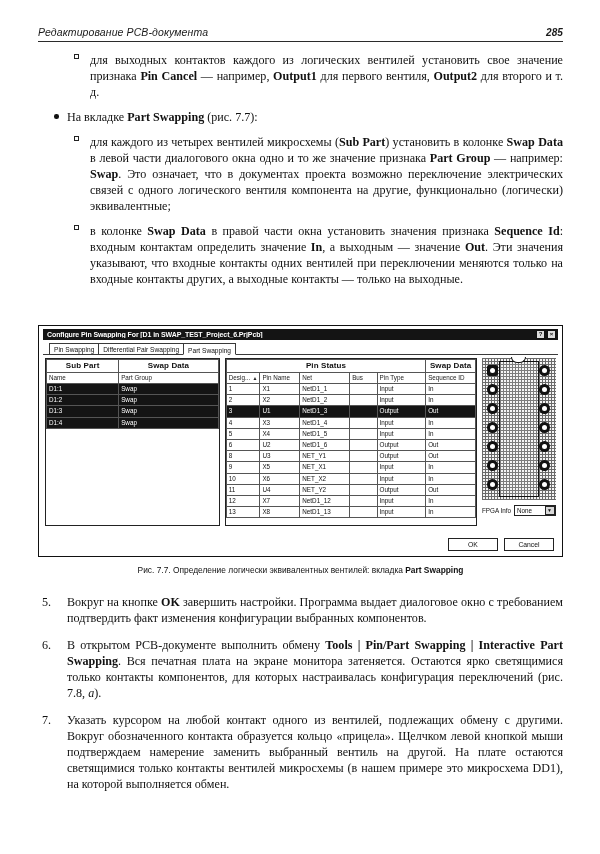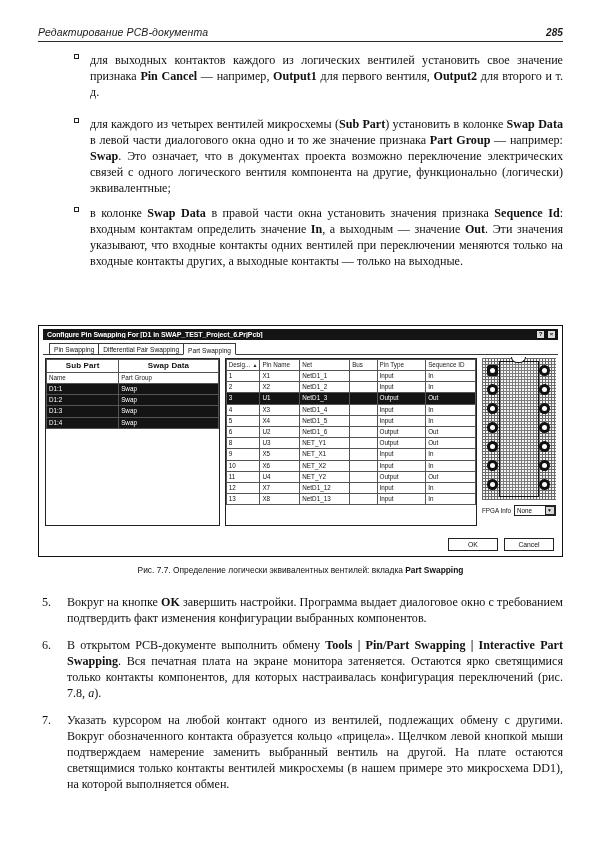--- a/index.html
+++ b/index.html
@@ -391,22 +391,28 @@
 
   <div class="body">
 
     <div class="lvl-square">
       <span class="mk"></span>
       <p class="t">
         <span>для выходных контактов каждого из логических вентилей установить свое значение признака </span><b>Pin Cancel</b><span> — например, </span><b>Output1</b><span> для первого вентиля, </span><b>Output2</b><span> для второго и т. д.</span>
       </p>
     </div>
 
-
-    <div class="lvl-square" style="margin-top:16px;">
+    <div class="lvl-bullet">
+      <span class="mk"></span>
+      <p class="t">
+        <span>На вкладке </span><b>Part Swapping</b><span> (рис. 7.7):</span>
+      </p>
+    </div>
+
+    <div class="lvl-square" style="margin-top:9px;">
       <span class="mk"></span>
       <p class="t">
         <span>для каждого из четырех вентилей микросхемы (</span><b>Sub Part</b><span>) установить в колонке </span><b>Swap Data</b><span> в левой части диалогового окна одно и то же значение признака </span><b>Part Group</b><span> — например: </span><b>Swap</b><span>. Это означает, что в документах проекта возможно переключение электрических связей с одного логического вентиля компонента на другие, функционально (логически) эквивалентные;</span>
       </p>
     </div>
 
     <div class="lvl-square" style="margin-top:9px;">
       <span class="mk"></span>
       <p class="t">
         <span>в колонке </span><b>Swap Data</b><span> в правой части окна установить значения признака </span><b>Sequence Id</b><span>: входным контактам определить значение </span><b>In</b><span>, а выходным — значение </span><b>Out</b><span>. Эти значения указывают, что входные контакты одних вентилей при переключении меняются только на входные контакты других, а выходные контакты — только на выходные.</span>
@@ -508,20 +514,24 @@
           <table>
             <colgroup>
               <col style="width:13.5%">
                 <col style="width:16%">
                 <col style="width:20%">
               <col style="width:11%">
                 <col style="width:19.5%">
                 <col style="width:20%">
             </colgroup>
             <thead>
+              <tr>
+                <th class="grp" colspan="5">Pin Status</th>
+                <th class="grp">Swap Data</th>
+              </tr>
               <tr>
                 <th class="sub"><span>Desig...</span><span class="sortmk">▲</span></th>
                 <th class="sub">Pin Name</th>
                 <th class="sub">Net</th>
                 <th class="sub">Bus</th>
                 <th class="sub">Pin Type</th>
                 <th class="sub">Sequence ID</th>
               </tr>
             </thead>
             <tbody id="pin-rows">

